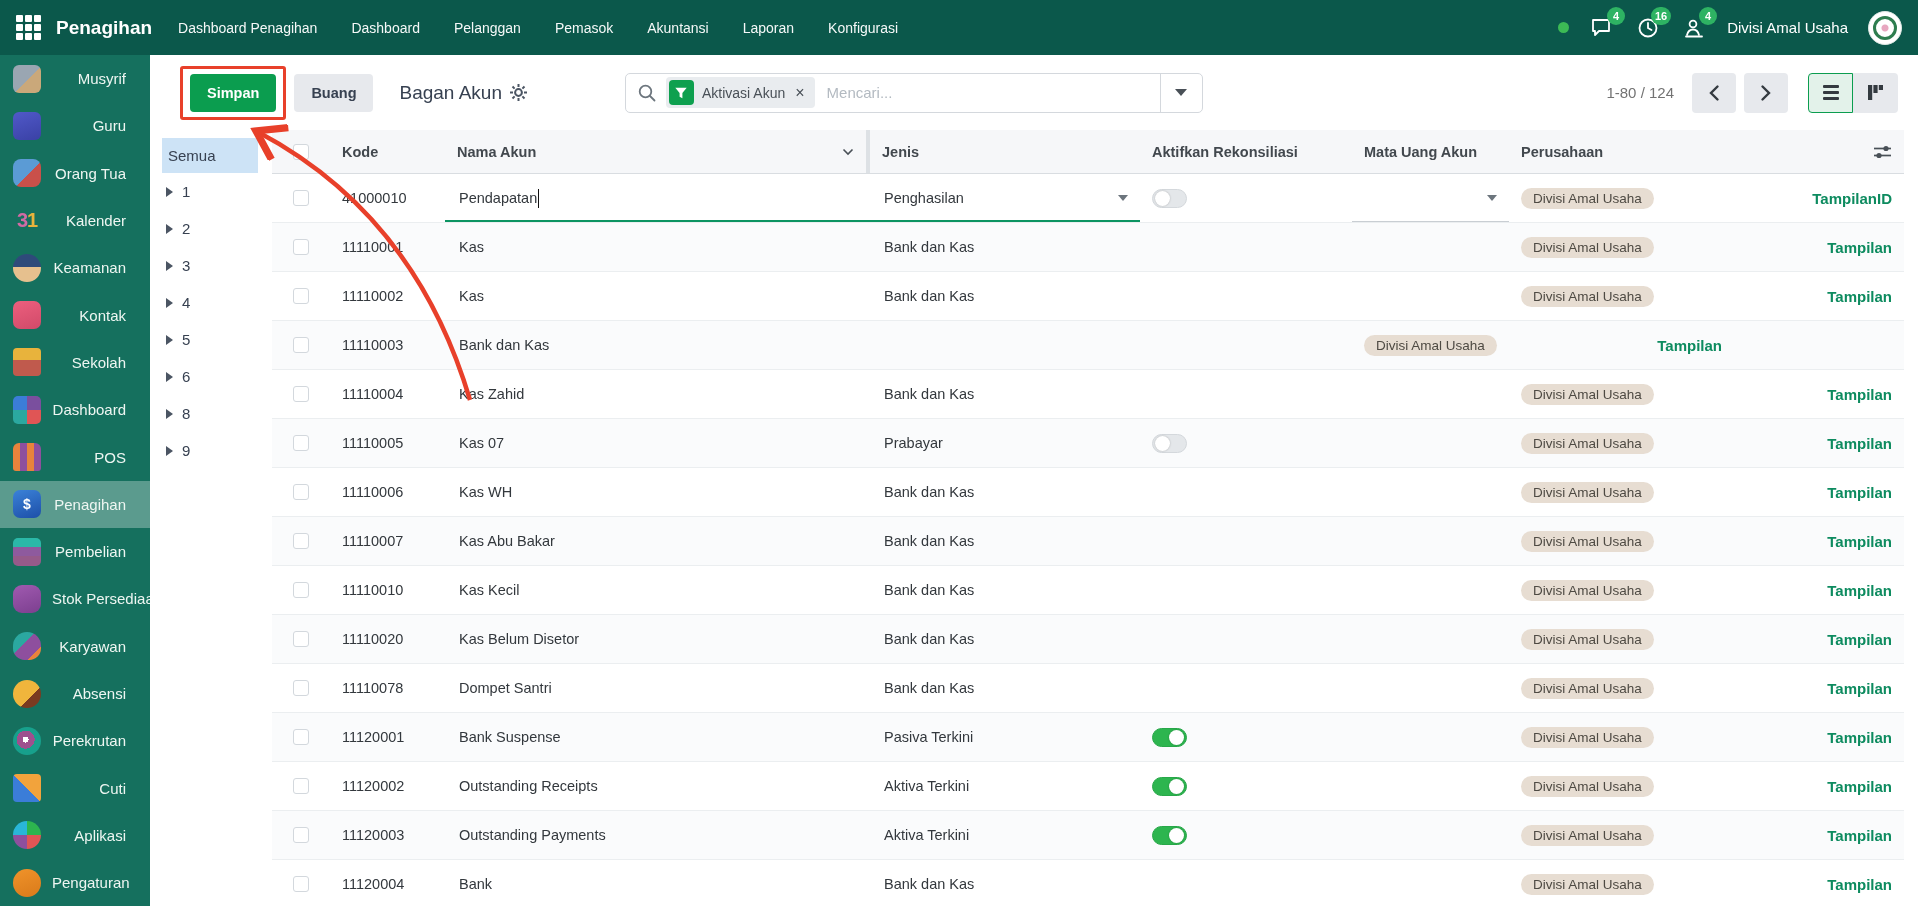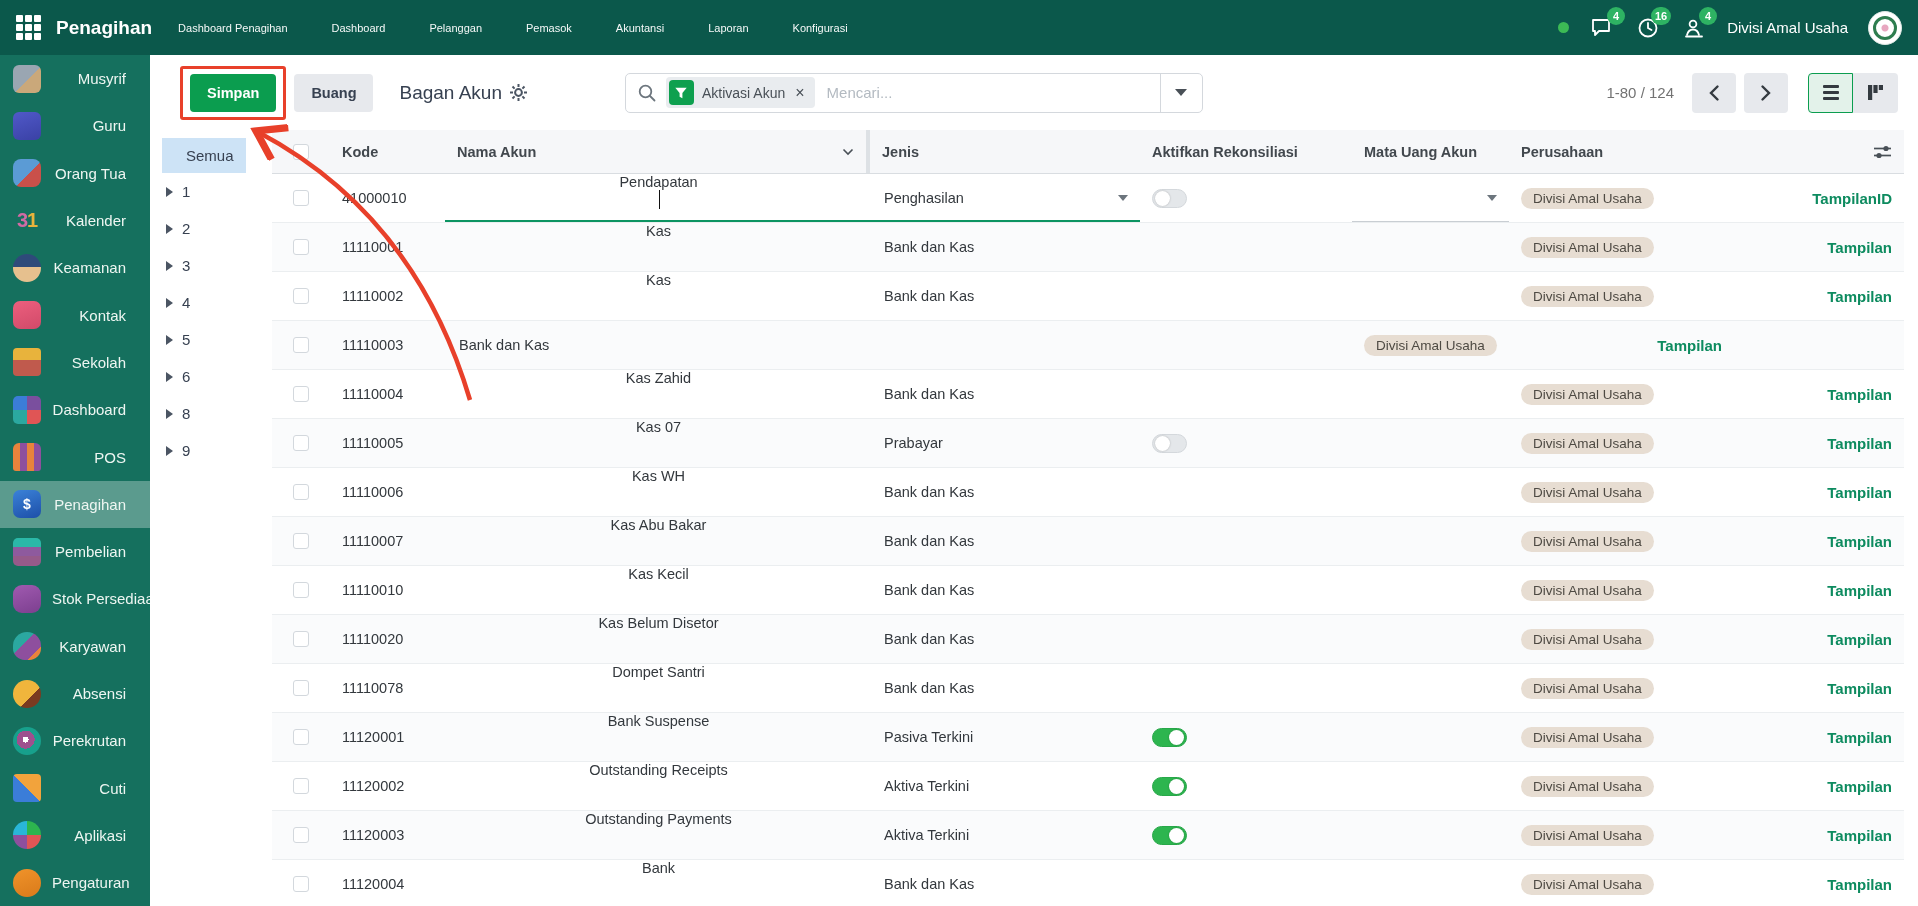--- a/index.html
+++ b/index.html
@@ -6,21 +6,21 @@
   html,body { width:1918px; height:906px; overflow:hidden;
     font-family:"Liberation Sans", sans-serif; background:#fff; }
 
   
   .topbar { height:55px; background:#0b584b; display:flex; align-items:center;
     color:#fff; padding:0 16px 0 12px; position:relative; z-index:5; }
   .apps-grid { width:26px; height:26px; display:grid; grid-template-columns:repeat(3,7px);
     grid-template-rows:repeat(3,7px); gap:2px; margin:0 14px 0 4px; cursor:pointer; }
   .apps-grid span { background:#fff; border-radius:1px; }
   .app-name { font-size:19px; font-weight:bold; margin-right:26px; }
-  .topnav { display:flex; gap:44px; font-size:11px; }
+  .topnav { display:flex; gap:34px; font-size:14px; }
   .topnav a { color:rgba(255,255,255,.96); cursor:pointer; white-space:nowrap; }
   .topbar-right { margin-left:auto; display:flex; align-items:center; gap:20px; }
   .presence-dot { width:11px; height:11px; border-radius:50%; background:#3cba55; }
   .tb-icon { position:relative; width:26px; height:26px; display:flex;
     align-items:center; justify-content:center; cursor:pointer; }
   .tb-badge { position:absolute; top:-8px; right:-10px; background:#2eb363; color:#fff;
     font-size:11px; font-weight:bold; min-width:18px; height:18px; border-radius:9px;
     display:flex; align-items:center; justify-content:center; padding:0 4px; }
   .company-name { font-size:15px; }
   .avatar { width:34px; height:34px; border-radius:50%; background:#fff;
@@ -75,38 +75,38 @@
     align-items:center; justify-content:center; gap:3px; cursor:pointer;
     border:1px solid transparent; }
   .vs-btn.first { border-radius:4px 0 0 4px; }
   .vs-btn.last { border-radius:0 4px 4px 0; }
   .vs-btn.active { background:#e3f2ea; border:1px solid #0b9d4f; }
   .vs-btn .bar { width:16px; height:3px; background:#343a40; border-radius:1px; }
 
   
   .content { display:flex; height:776px; }
   .group-panel { width:122px; flex:none; padding:8px 0 0 12px; font-size:15px; color:#374151; }
-  .group-all { background:#cde3f6; padding:9px 24px; width:84px; font-size:15px; cursor:pointer; }
+  .group-all { background:#cde3f6; padding:9px 6px; width:96px; font-size:15px; cursor:pointer; }
   .group-item { display:flex; align-items:center; gap:9px; padding:10px 0 10px 4px; cursor:pointer; }
   .tri-right { width:0; height:0; border-top:5px solid transparent;
     border-bottom:5px solid transparent; border-left:7px solid #4b5563; }
 
   .table-wrap { flex:1; position:relative; }
   .grid-row { display:grid;
     grid-template-columns:58px 115px 425px 270px 212px 157px 225px 1fr;
     width:1632px; align-items:center; }
   .thead { height:44px; background:#f6f7f9; border-bottom:1px solid #d9dde1;
     font-weight:bold; color:#42484e; font-size:14.5px; }
   .thead .th { padding:0 12px; display:flex; align-items:center; gap:6px; height:100%; }
   .th-divider { border-right:4px solid #dde1e5; }
   .th-last { justify-content:flex-end; }
   .row { height:49px; border-bottom:1px solid #ebeef0; font-size:14.5px; color:#33383d; background:#fff; }
   .row:nth-child(even) { background:#fafbfc; }
   .cell { padding:0 12px; display:flex; align-items:center; height:100%; overflow:hidden; }
-  .cell.c-nama { padding-left:14px;flex-direction:column; }
+  .cell.c-nama { padding-left:14px; }
   .cell.c-jenis { padding-left:14px; }
   .cell.c-action { justify-content:flex-end; }
   .checkbox { width:16px; height:16px; border:1px solid #d3d8dd; border-radius:3px;
     background:#fff; cursor:pointer; margin:0 auto; }
   .toggle { width:35px; height:19px; border-radius:10px; background:#e4e7ea;
     border:1px solid #d4d8dc; position:relative; cursor:pointer; flex:none; }
   .toggle .knob { position:absolute; width:15px; height:15px; border-radius:50%;
     background:#fff; top:1px; left:2px; box-shadow:0 0 2px rgba(0,0,0,.25); }
   .toggle.on { background:#2db54f; border-color:#28a849; }
   .toggle.on .knob { left:auto; right:2px; }

